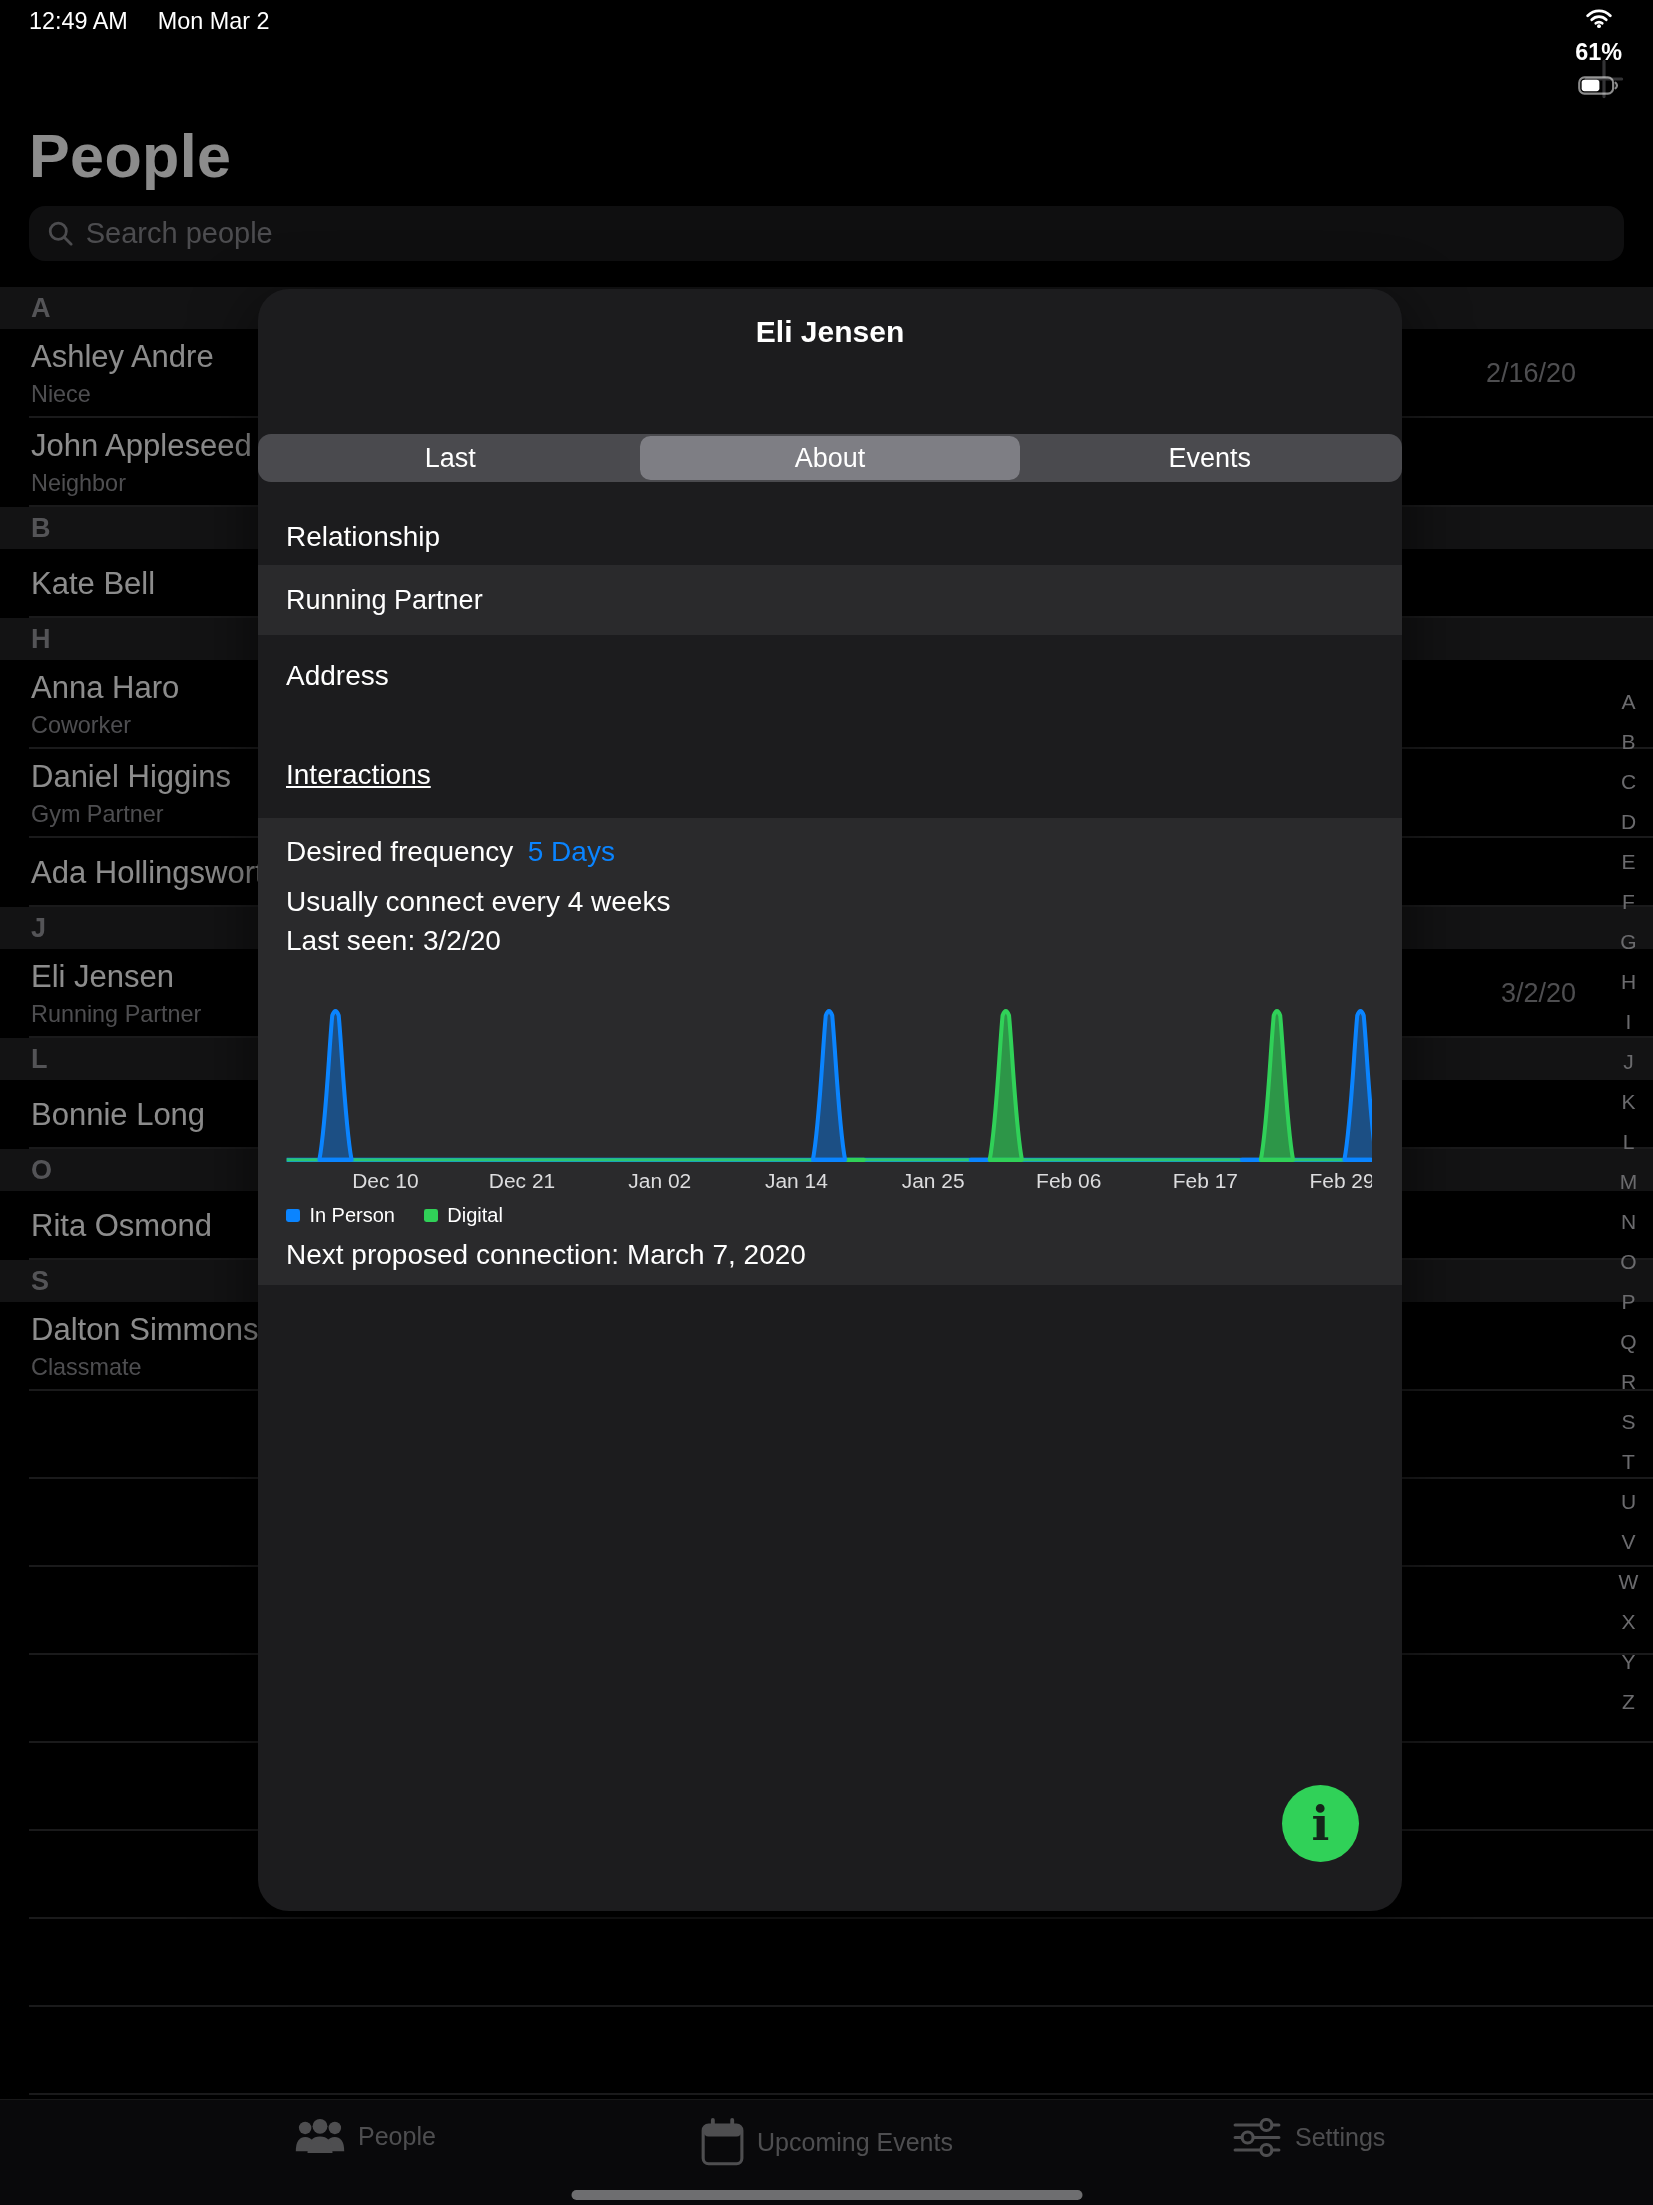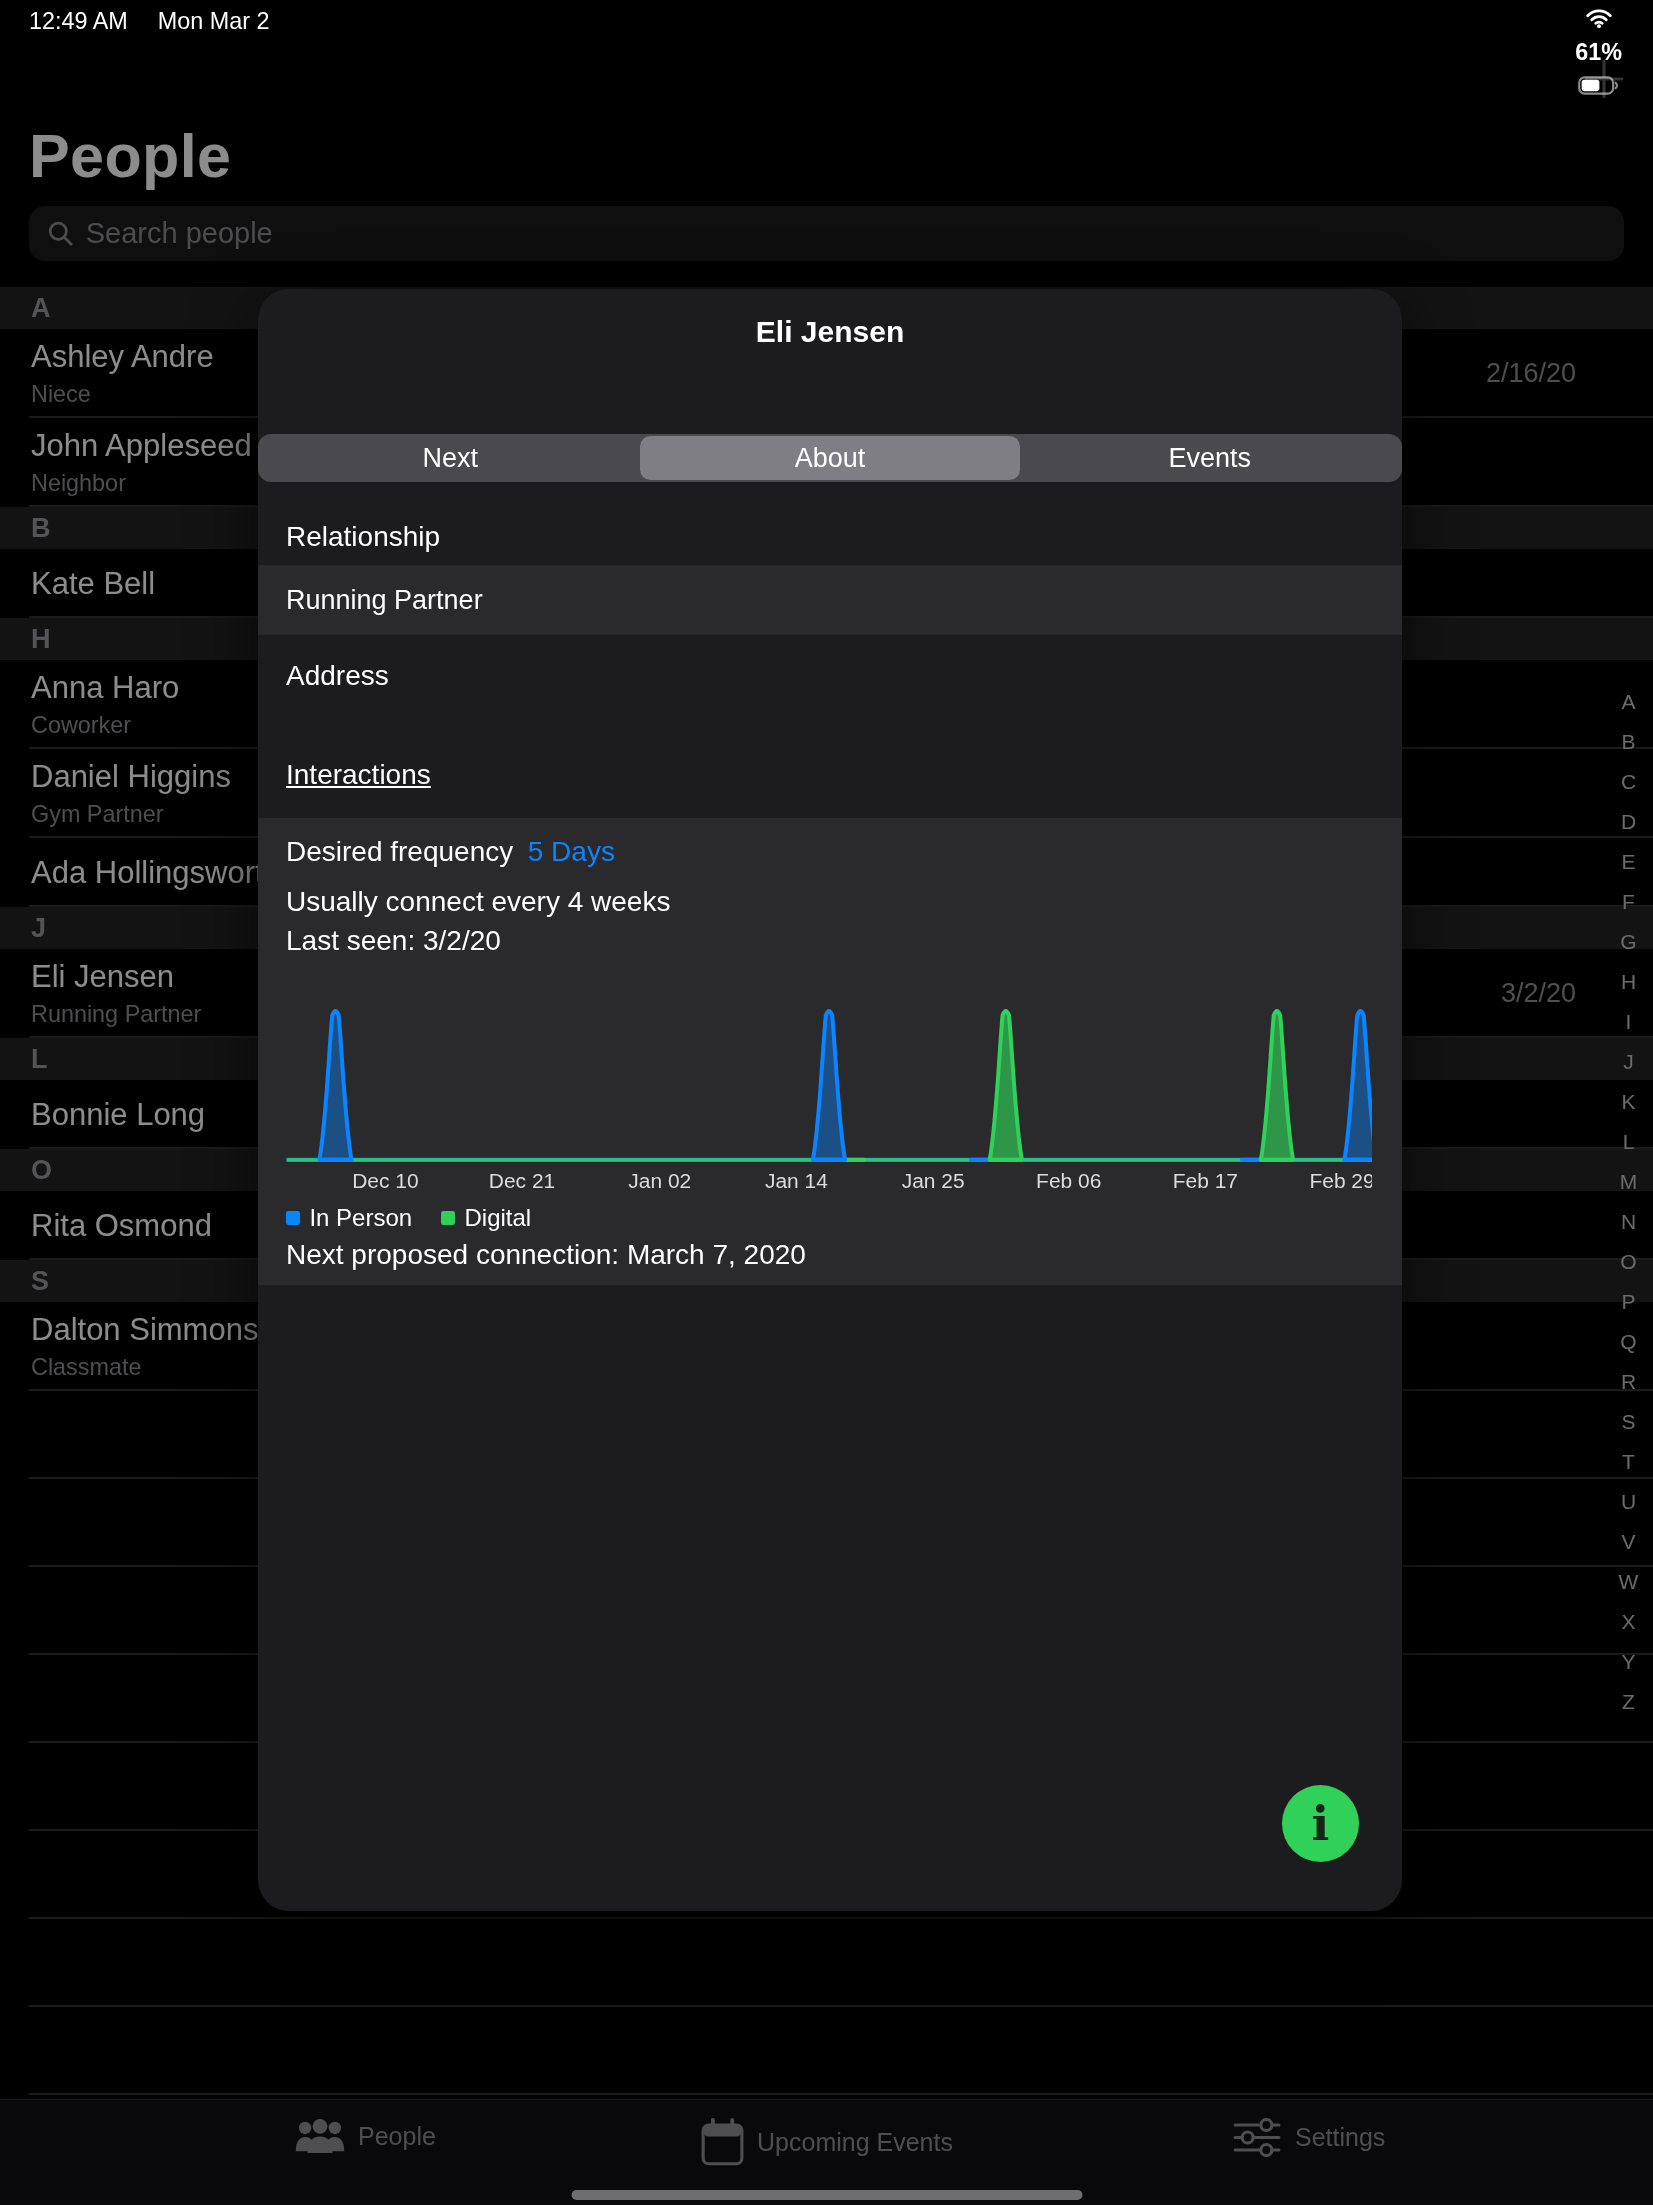--- a/index.html
+++ b/index.html
@@ -46,21 +46,21 @@
   .segment.sel{background:#7e7e84;}
   .m-label{position:absolute;left:28px;font-size:28px;color:#fff;}
   .m-rowbg{position:absolute;left:0;width:1144px;background:#2a2a2c;display:flex;align-items:center;padding-left:28px;box-sizing:border-box;}
   .m-rowbg .val{font-size:27px;color:#fff;}
   .m-rowbg .muted{color:#8e8e93;}
   #inter-block{position:absolute;left:0;top:529px;width:1144px;height:467px;background:#2a2a2c;}
   .ib-line{position:absolute;left:28px;font-size:28px;color:#fff;white-space:nowrap;}
   .freq-val{color:#0a84ff;margin-left:14.5px;}
   #chart-wrap{position:absolute;left:28px;top:183px;width:1086px;height:200px;}
   #legend{position:absolute;left:28px;top:386px;display:flex;align-items:center;gap:29px;}
-  .lg-item{display:flex;align-items:center;gap:9.7px;font-size:24px;color:#fff;}
+  .lg-item{display:flex;align-items:center;gap:9.7px;font-size:20px;color:#fff;}
   .lg-sq{width:13.7px;height:13.7px;border-radius:2.4px;}
   #fab{position:absolute;left:1024px;top:1496px;width:77px;height:77px;border-radius:50%;background:#30d158;
        display:flex;align-items:center;justify-content:center;}
   #fab span{font-family:"DejaVu Serif",serif;font-weight:700;font-size:47px;color:#15251a;line-height:1;}
   svg{display:block;}
 </style>
 </head>
 <body>
 
 <div id="screen">
@@ -268,21 +268,21 @@
         <rect id="batt-fill" x="4.5" y="6" width="22" height="14" rx="3.5" fill="#fff"></rect>
         <path d="M46.5 9.5 Q50 13 46.5 16.5" fill="none" stroke="rgba(255,255,255,0.55)" stroke-width="2.6" stroke-linecap="round"></path>
       </svg>
     </div>
   </div>
 
   <div id="modal">
     <div id="m-title">Eli Jensen</div>
 
     <div id="segmented">
-        <div class="segment">Next</div>
+        <div class="segment">Last</div>
         <div class="segment sel">About</div>
         <div class="segment">Events</div>
       </div>
 
     <div class="m-label" style="top:232px;">Relationship</div>
     <div class="m-rowbg" style="top:276px;height:70px;">
       <span class="val">Running Partner</span>
     </div>
 
     <div class="m-label" style="top:371px;">Address</div>

